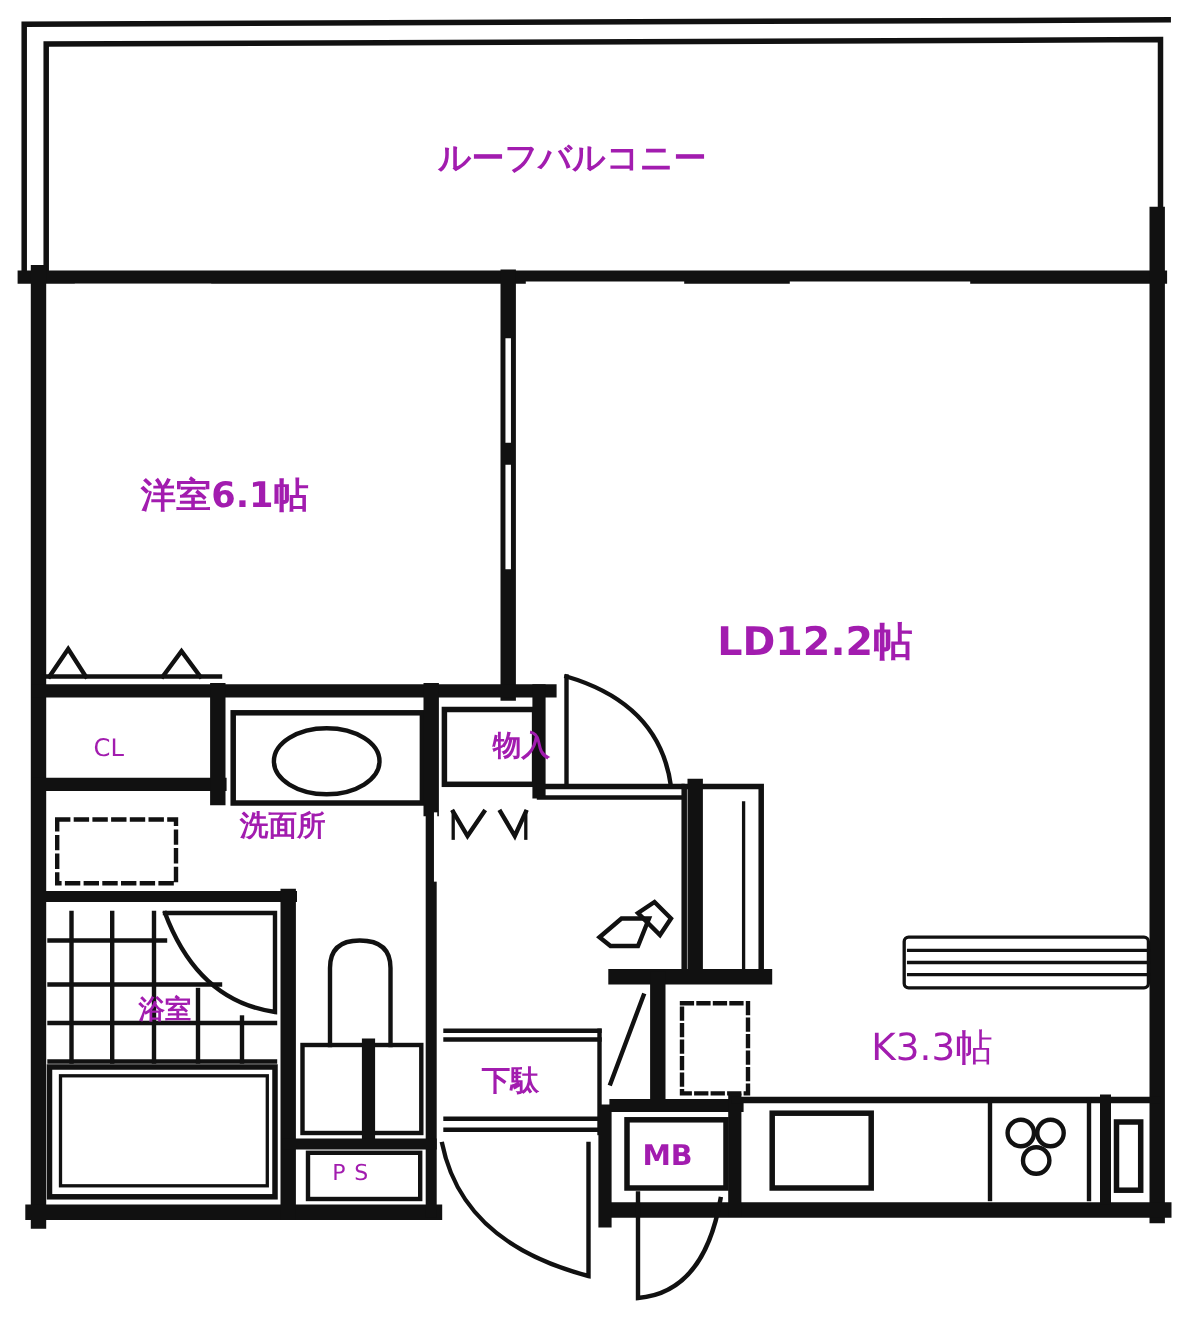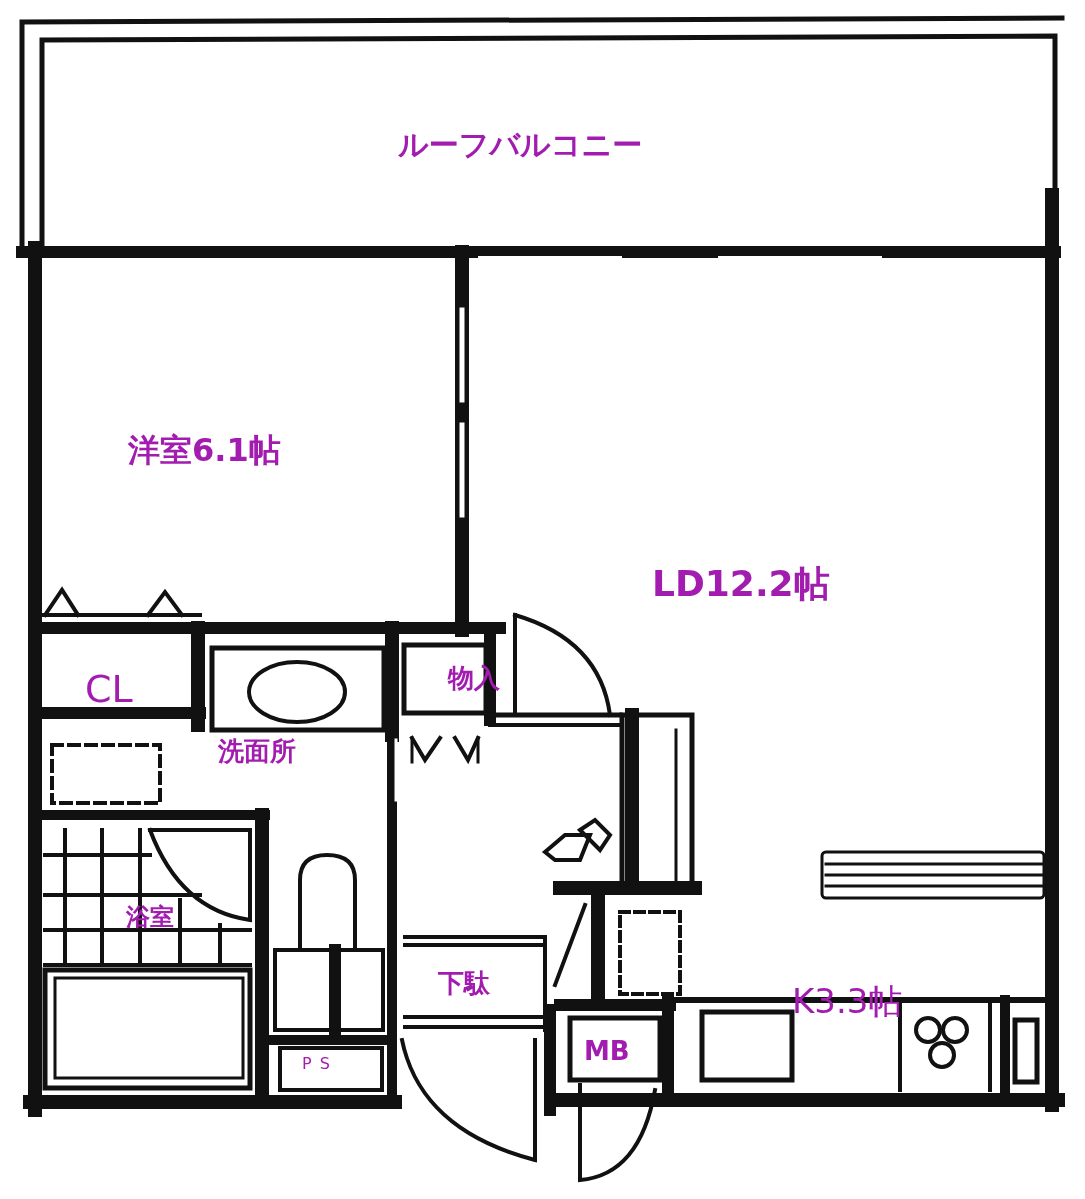--- a/index.html
+++ b/index.html
@@ -169,20 +169,20 @@
       <line x1="826" y1="864" x2="1044" y2="864"></line>
       <line x1="826" y1="875" x2="1044" y2="875"></line>
       <line x1="826" y1="886" x2="1044" y2="886"></line>
     </g>
   </g>
 </svg>
 
 <div class="lbl" style="left:398px;top:130px;font-size:30px;">ルーフバルコニー</div>
 <div class="lbl" style="left:128px;top:434px;font-size:32px;">洋室6.1帖</div>
 <div class="lbl" style="left:652px;top:566px;font-size:36px;font-weight:bold;">LD12.2帖</div>
-<div class="lbl" style="left:792px;top:936px;font-size:34px;font-weight:normal;margin-top:48px;">K3.3帖</div>
-<div class="lbl" style="left:85px;top:670px;font-size:38px;font-weight:normal;">CL</div>
+<div class="lbl" style="left:792px;top:936px;font-size:34px;font-weight:normal;">K3.3帖</div>
+<div class="lbl" style="left:85px;top:670px;font-size:22px;font-weight:normal;">CL</div>
 <div class="lbl" style="left:408px;top:665px;font-size:26px;margin-left:40px;">物入</div>
 <div class="lbl" style="left:218px;top:738px;font-size:26px;">洗面所</div>
 <div class="lbl" style="left:98px;top:905px;font-size:24px;margin-left:28px;">浴室</div>
 <div class="lbl" style="left:438px;top:970px;font-size:26px;">下駄</div>
 <div class="lbl" style="left:584px;top:1038px;font-size:26px;">MB</div>
-<div class="lbl" style="left:302px;top:1056px;font-size:16px;font-weight:normal;letter-spacing:8px;">PS</div>
+<div class="lbl" style="left:302px;top:1056px;font-size:20px;font-weight:normal;letter-spacing:8px;">PS</div>
 
 </body></html>

